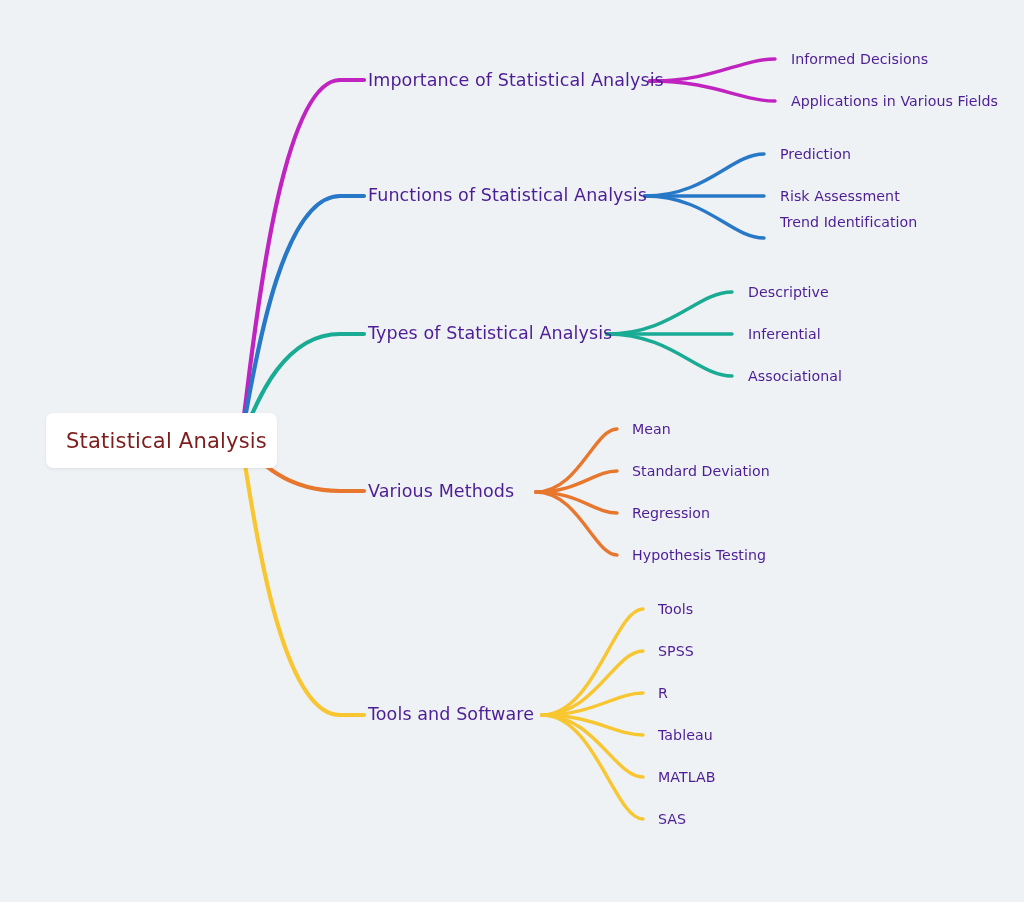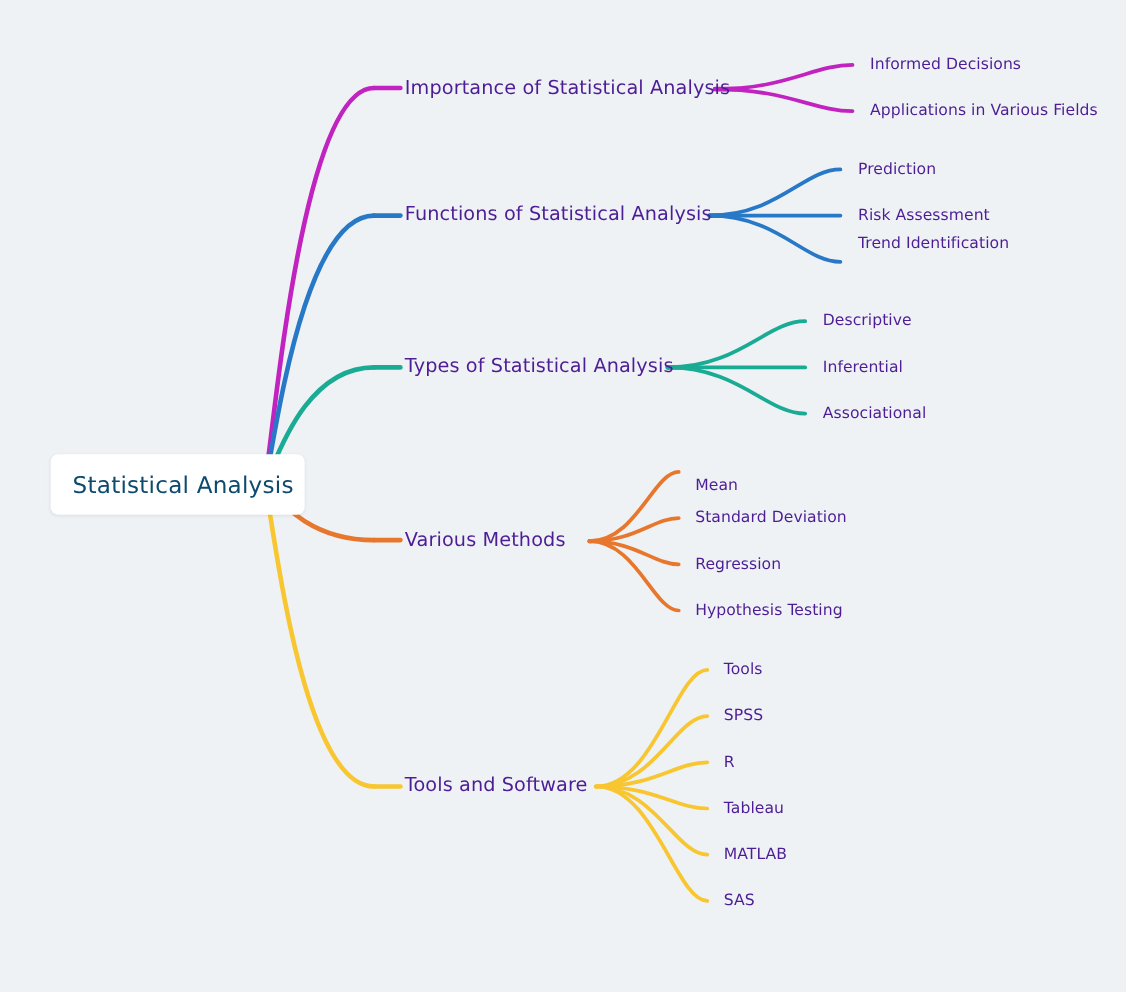--- a/index.html
+++ b/index.html
@@ -48,21 +48,21 @@
     width: 231px;
     height: 55px;
     background: #ffffff;
     border-radius: 7px;
     box-shadow: 0 1px 3px rgba(40,55,75,0.10);
     display: flex;
     align-items: center;
   }
   #root-node .root-text {
     font-size: 21px;
-    color: #0c4a6e;
+    color: #7f1d1d;
     padding-left: 20px;
     letter-spacing: 0.2px;
     white-space: nowrap;
   }
 </style>
 </head>
 <body>
 
 <div id="mindmap-root">
 
@@ -114,21 +114,21 @@
       <div class="node-label leaf-label" style="left: 791px; top: 101px;">Applications in Various Fields</div>
       <div class="node-label branch-label" style="left: 368px; top: 196px;">Functions of Statistical Analysis</div>
       <div class="node-label leaf-label" style="left: 780px; top: 154px;">Prediction</div>
       <div class="node-label leaf-label" style="left: 780px; top: 196px;">Risk Assessment</div>
       <div class="node-label leaf-label" style="left: 780px; top: 222px;">Trend Identification</div>
       <div class="node-label branch-label" style="left: 368px; top: 334px;">Types of Statistical Analysis</div>
       <div class="node-label leaf-label" style="left: 748px; top: 292px;">Descriptive</div>
       <div class="node-label leaf-label" style="left: 748px; top: 334px;">Inferential</div>
       <div class="node-label leaf-label" style="left: 748px; top: 376px;">Associational</div>
       <div class="node-label branch-label" style="left: 368px; top: 492px;">Various Methods</div>
-      <div class="node-label leaf-label" style="left: 632px; top: 442px;">Mean</div>
+      <div class="node-label leaf-label" style="left: 632px; top: 429px;">Mean</div>
       <div class="node-label leaf-label" style="left: 632px; top: 471px;">Standard Deviation</div>
       <div class="node-label leaf-label" style="left: 632px; top: 513px;">Regression</div>
       <div class="node-label leaf-label" style="left: 632px; top: 555px;">Hypothesis Testing</div>
       <div class="node-label branch-label" style="left: 368px; top: 715px;">Tools and Software</div>
       <div class="node-label leaf-label" style="left: 658px; top: 609px;">Tools</div>
       <div class="node-label leaf-label" style="left: 658px; top: 651px;">SPSS</div>
       <div class="node-label leaf-label" style="left: 658px; top: 693px;">R</div>
       <div class="node-label leaf-label" style="left: 658px; top: 735px;">Tableau</div>
       <div class="node-label leaf-label" style="left: 658px; top: 777px;">MATLAB</div>
       <div class="node-label leaf-label" style="left: 658px; top: 819px;">SAS</div>

